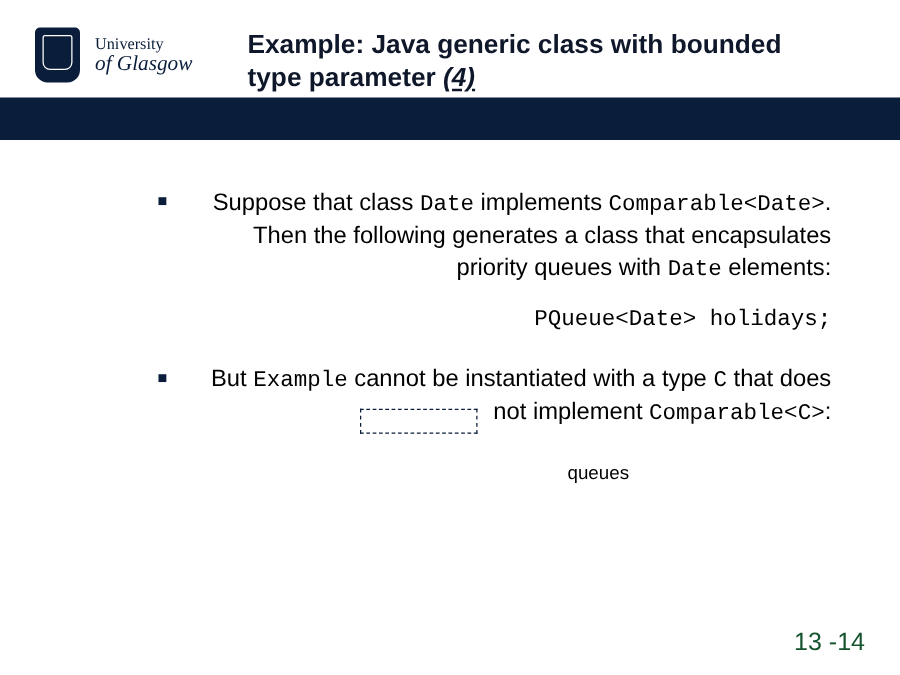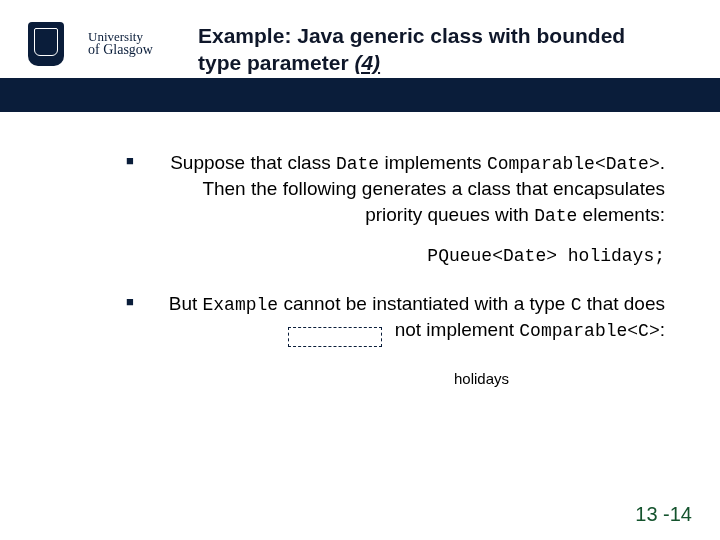--- a/index.html
+++ b/index.html
@@ -18,21 +18,21 @@
     width: 720px;
     height: 34px;
     background: #0a1d3a;
   }
   .logo {
     position: absolute;
     top: 22px;
     left: 28px;
     display: flex;
     align-items: center;
-    gap: 24px;
+    gap: 12px;
   }
   .crest {
     width: 36px;
     height: 44px;
     background: #0a1d3a;
     border-radius: 4px 4px 10px 10px;
     position: relative;
   }
   .crest::before {
     content: "";
@@ -40,21 +40,21 @@
     top: 6px; left: 6px; right: 6px; bottom: 10px;
     border: 1px solid #fff;
     border-radius: 2px 2px 6px 6px;
   }
   .logo-text {
     color: #0a1d3a;
     font-family: Georgia, 'Times New Roman', serif;
     line-height: 1.05;
   }
   .logo-text .l1 { font-size: 13px; }
-  .logo-text .l2 { font-size: 14px; }
+  .logo-text .l2 { font-size: 17px; font-style: italic; }
   .title {
     position: absolute;
     top: 22px;
     left: 198px;
     width: 460px;
     font-size: 21px;
     font-weight: bold;
     color: #0f172a;
     line-height: 1.3;
   }
@@ -133,19 +133,19 @@
 <div class="content">
   <ul class="bullets">
     <li>
       <span>Suppose that class </span><span class="mono">Date</span><span> implements </span><span class="mono">Comparable&lt;Date&gt;</span><span>. Then the following generates a class that encapsulates priority queues with </span><span class="mono">Date</span><span> elements:</span>
       <div class="codeblock">PQueue&lt;Date&gt; holidays;</div>
     </li>
     <li>
       <span>But </span><span class="mono">Example</span><span> cannot be instantiated with a type </span><span class="mono">C</span><span> that does not implement </span><span class="mono">Comparable&lt;C&gt;</span><span>:</span>
       <div class="annot-wrap">
         <div class="dashed-box"></div>
-        <div class="illegal">holidays</div>
+        <div class="illegal">queues</div>
       </div>
     </li>
   </ul>
 </div>
 
 <div class="pagenum">13 -14</div>
 
 </body></html>

